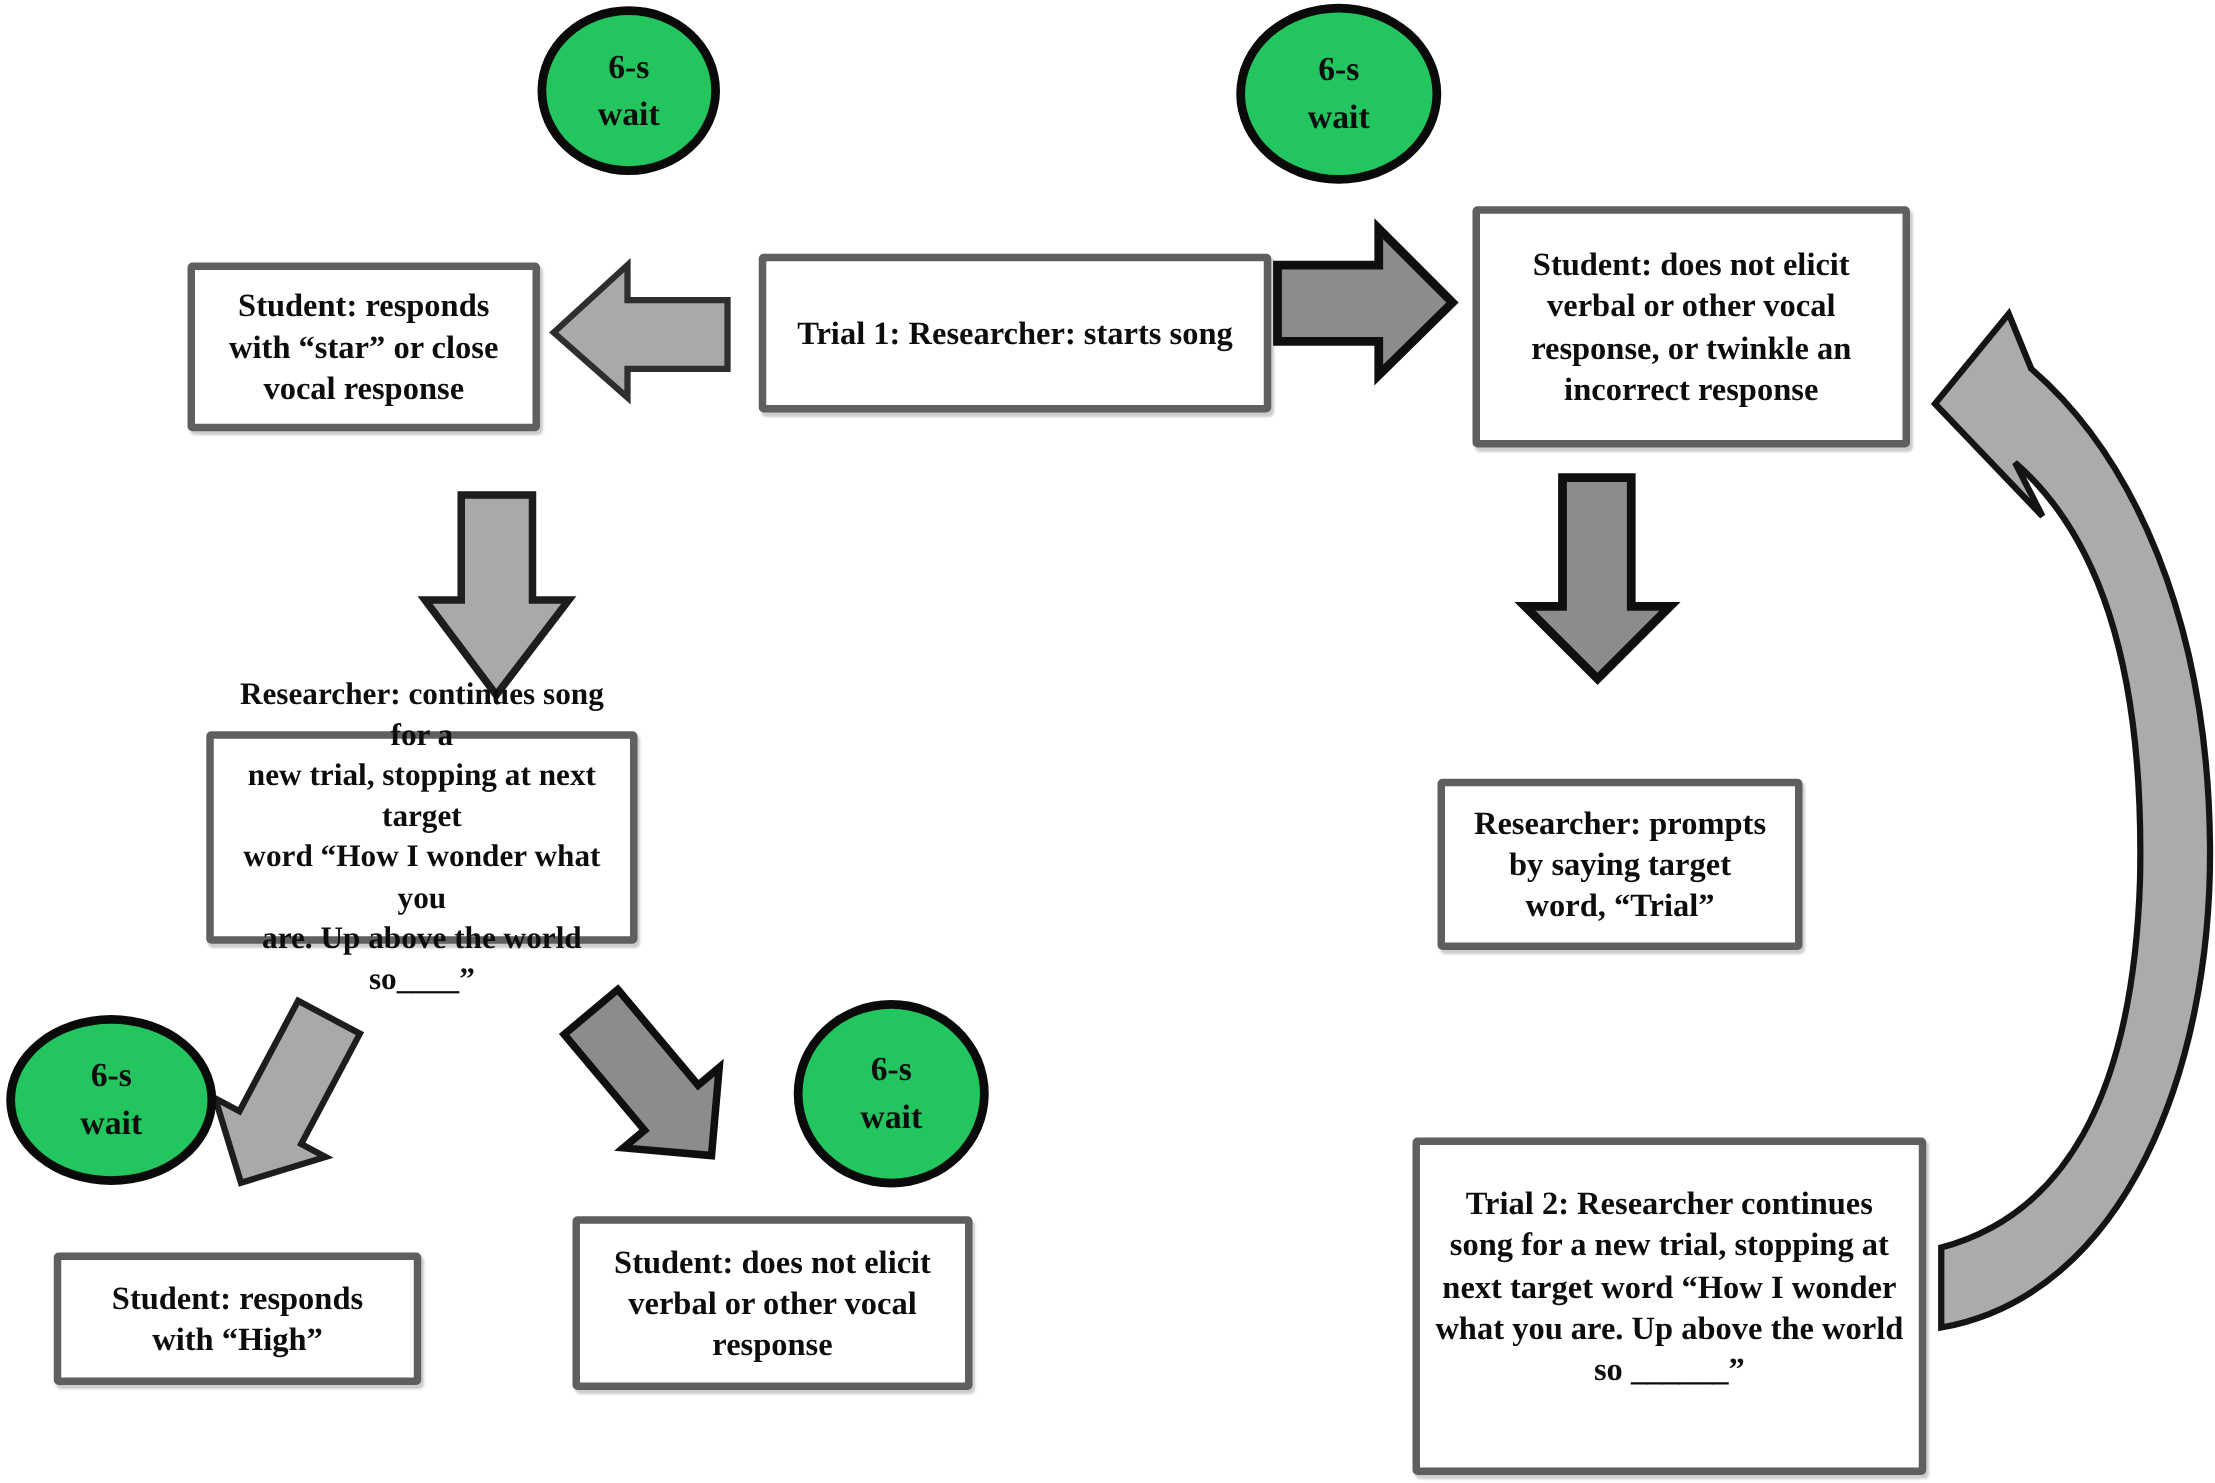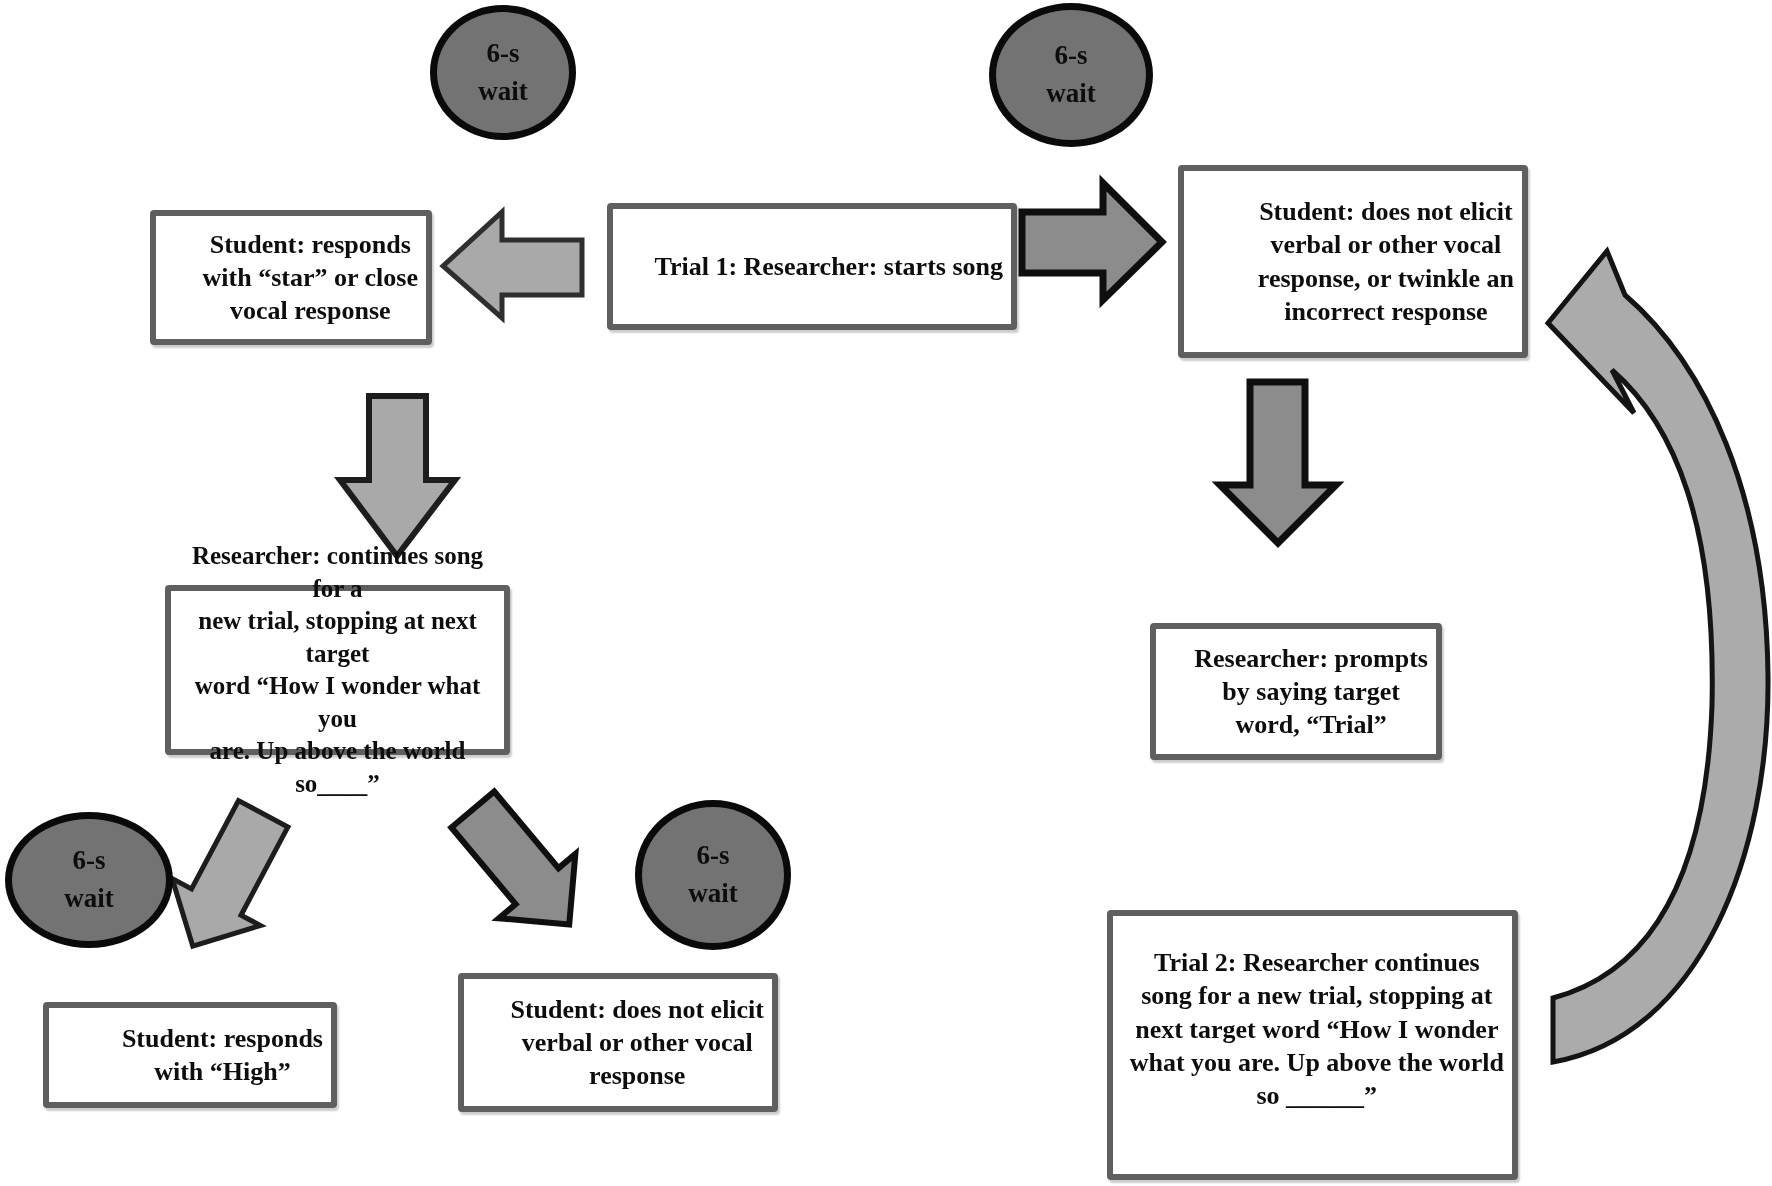--- a/index.html
+++ b/index.html
@@ -10,35 +10,35 @@
     font-family:"Liberation Serif", serif;
     overflow:hidden;
   }
   #arrow-layer { position:absolute; left:0; top:0; width:1772px; height:1186px; }
   .node {
     position:absolute;
     background:#ffffff;
     border:6px solid #5f5f5f;
     border-radius:4px;
     box-sizing:border-box;
-    display:flex; align-items:center; justify-content:flex-end;
+    display:flex; align-items:center; justify-content:center;
     text-align:center;
     font-weight:bold;
     color:#0d0d0d;
     box-shadow:2px 3px 2px rgba(0,0,0,0.20);
     padding:4px 8px;
   }
   .node .lines span { display:block; }
   .fs26 { font-size:26px; line-height:1.28; }
   .fs25 { font-size:25px; line-height:1.30; }
   .align-top { align-items:flex-start; }
   .align-top .lines { padding-top:26px; }
   .wait {
     position:absolute;
-    background:#737373;
+    background:#22c55e;
     border:7px solid #0a0a0a;
     border-radius:50%;
     box-sizing:border-box;
     display:flex; flex-direction:column; align-items:center; justify-content:center;
     text-align:center;
     font-weight:bold;
     font-size:27px; line-height:1.4;
     color:#0d0d0d;
   }
 </style>
@@ -141,21 +141,21 @@
   </div>
 
   <div class="node fs26" style="left:458px;top:973px;width:320px;height:139px;">
     <div class="lines">
       <span>Student: does not elicit</span>
       <span>verbal or other vocal</span>
       <span>response</span>
     </div>
   </div>
 
-  <div class="node fs26 align-top" style="left:1107px;top:910px;width:411px;height:270px;">
+  <div class="node fs26 align-top" style="left:1130px;top:910px;width:411px;height:270px;">
     <div class="lines">
       <span>Trial 2: Researcher continues</span>
       <span>song for a new trial, stopping at</span>
       <span>next target word “How I wonder</span>
       <span>what you are. Up above the world</span>
       <span>so ______”</span>
     </div>
   </div>
 
 </div>

